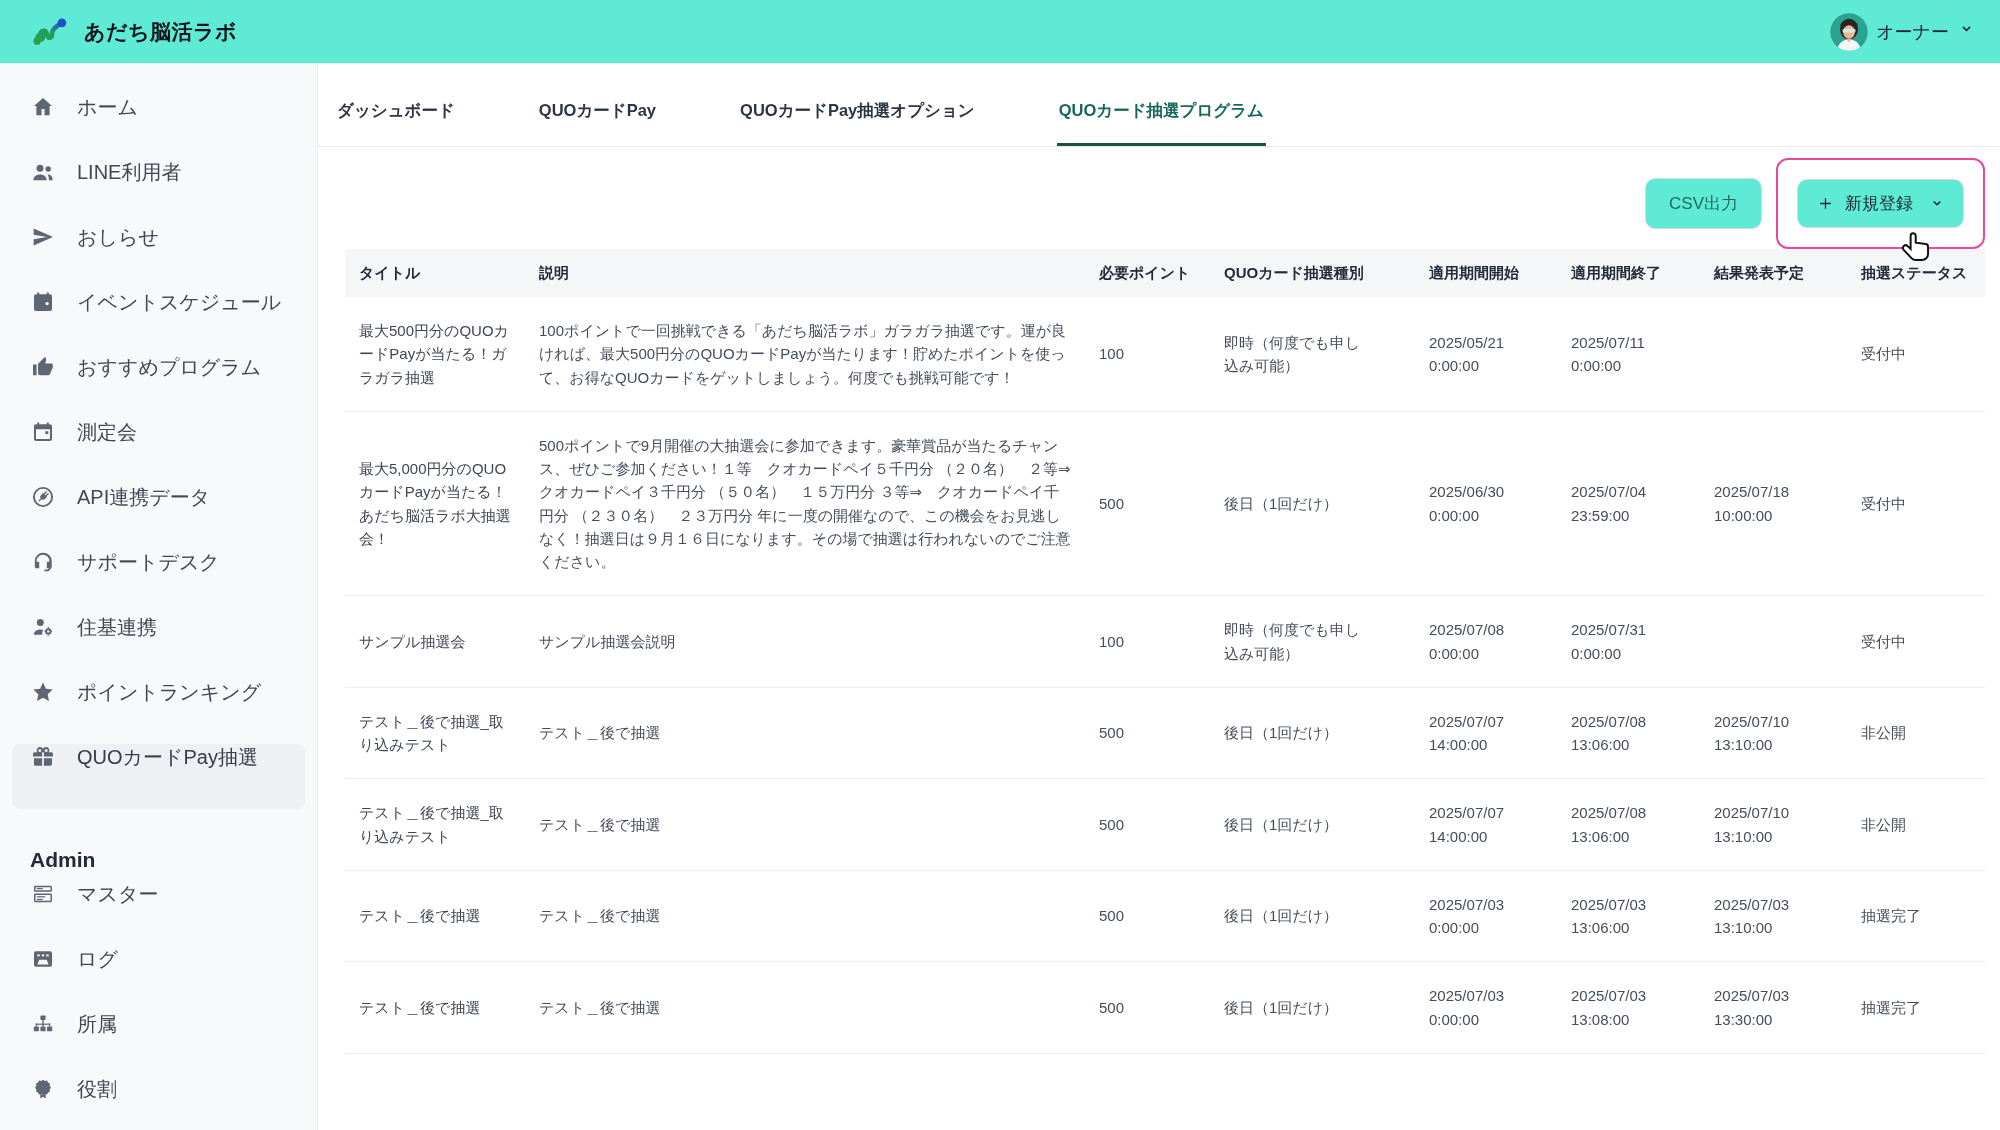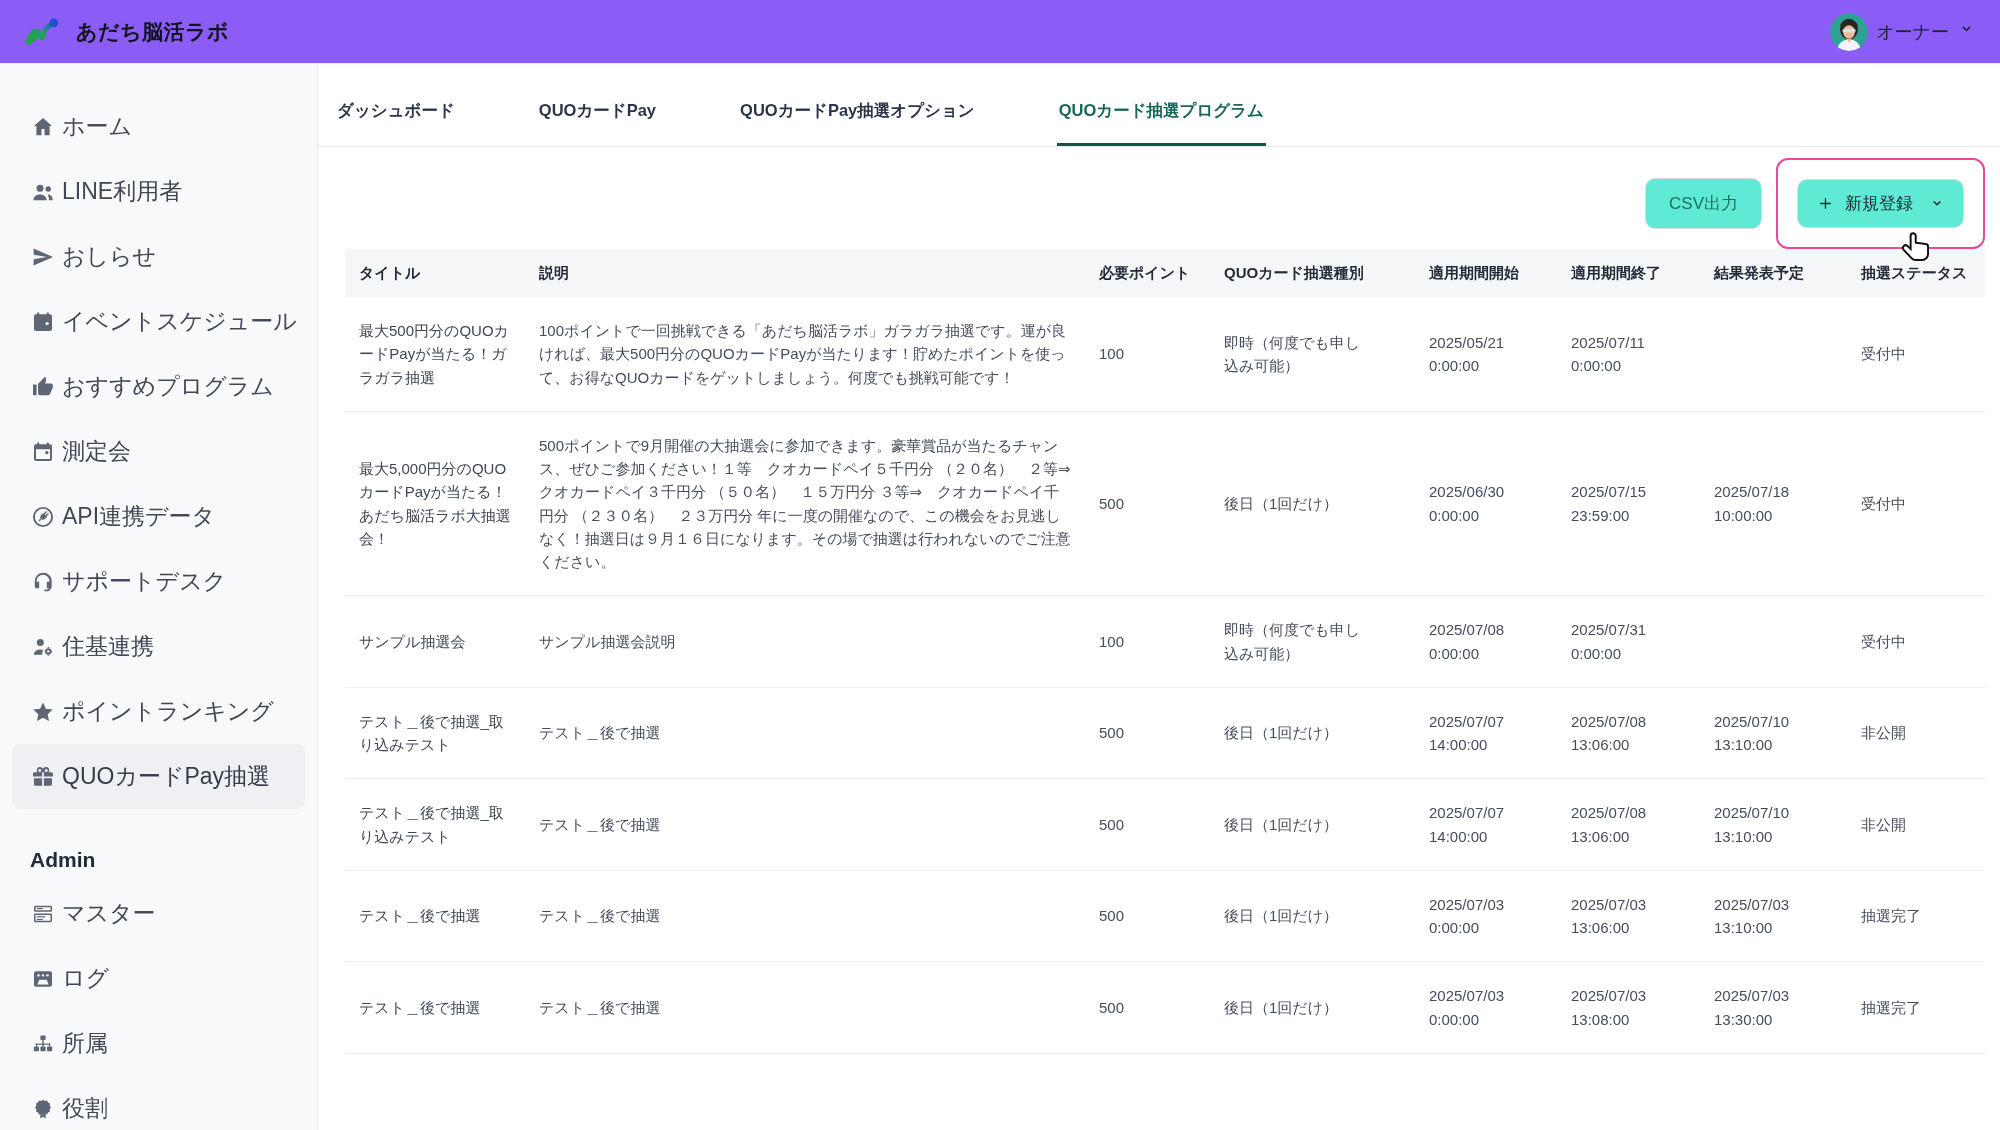--- a/index.html
+++ b/index.html
@@ -5,45 +5,45 @@
   * { box-sizing: border-box; margin: 0; padding: 0; }
   html,body { width:2000px; height:1130px; overflow:hidden; }
   body {
     font-family: "Liberation Sans", "DejaVu Sans", sans-serif;
     background:#ffffff; color:#2a3140;
   }
   .app { width:2000px; height:1130px; display:flex; flex-direction:column; }
 
   
   header {
-    height:64px; flex:0 0 64px; background:#8b5cf6;
+    height:64px; flex:0 0 64px; background:#5eead4;
     border-bottom:1px solid #e9ebef;
-    display:flex; align-items:center; padding:0 26px 0 22px;justify-content:flex-end;
+    display:flex; align-items:center; padding:0 26px 0 30px;justify-content:flex-end;
   }
   .logo { width:40px; height:40px; display:inline-flex; margin-right:14px; }
   .logo svg { width:40px; height:40px; }
   .app-title { font-size:21px; font-weight:bold; color:#12151d; letter-spacing:.5px; }
   .hspace { flex:1; }
   .user-menu { display:flex; align-items:center; cursor:pointer; }
   .avatar { width:38px; height:38px; border-radius:50%; overflow:hidden; display:inline-flex; }
   .user-name { font-size:18px; color:#1f2633; margin:0 10px 0 8px; }
   .chev svg { width:15px; height:15px; }
 
   
   .shell { flex:1; display:flex; min-height:0; }
 
   
   .sidebar {
     width:318px; flex:0 0 318px; background:#f8f9fb;
     border-right:1px solid #e9ebef; padding-top:30px; overflow:hidden;
   }
   .side-item {
     height:65px; margin:0 12px; border-radius:8px;
-    display:flex; align-items:center; padding-left:18px; gap:6px;
-    font-size:23px; color:#404856; cursor:pointer;
+    display:flex; padding-left:18px; gap:21px;
+    font-size:20px; color:#404856; cursor:pointer;
   }
   .side-item.active { background:#eef0f3; color:#353d4b; }
   .s-icon { width:26px; height:26px; flex:0 0 26px; color:#5e6675; display:inline-flex; align-items:center; justify-content:center; }
   .s-icon svg { width:24px; height:24px; }
   .admin-h { margin:30px 0 0 30px; height:42px; display:flex; align-items:center;
     font-size:21px; font-weight:bold; color:#222a38; }
 
   
   .main { flex:1; background:#fff; min-width:0; position:relative; }
 
@@ -359,21 +359,21 @@
                 <td class="c5">2025/07/11 0:00:00</td>
                 <td class="c6"></td>
                 <td class="c7">受付中</td>
               </tr>
               <tr>
                 <td class="c0">最大5,000円分のQUOカードPayが当たる！あだち脳活ラボ大抽選会！</td>
                 <td class="c1">500ポイントで9月開催の大抽選会に参加できます。豪華賞品が当たるチャンス、ぜひご参加ください！１等　クオカードペイ５千円分 （２０名）　２等⇒　クオカードペイ３千円分 （５０名）　１５万円分 ３等⇒　クオカードペイ千円分 （２３０名）　２３万円分 年に一度の開催なので、この機会をお見逃しなく！抽選日は９月１６日になります。その場で抽選は行われないのでご注意ください。</td>
                 <td class="c2">500</td>
                 <td class="c3">後日（1回だけ）</td>
                 <td class="c4">2025/06/30 0:00:00</td>
-                <td class="c5">2025/07/15 23:59:00</td>
+                <td class="c5">2025/07/04 23:59:00</td>
                 <td class="c6">2025/07/18 10:00:00</td>
                 <td class="c7">受付中</td>
               </tr>
               <tr>
                 <td class="c0">サンプル抽選会</td>
                 <td class="c1">サンプル抽選会説明</td>
                 <td class="c2">100</td>
                 <td class="c3">即時（何度でも申し込み可能）</td>
                 <td class="c4">2025/07/08 0:00:00</td>
                 <td class="c5">2025/07/31 0:00:00</td>

